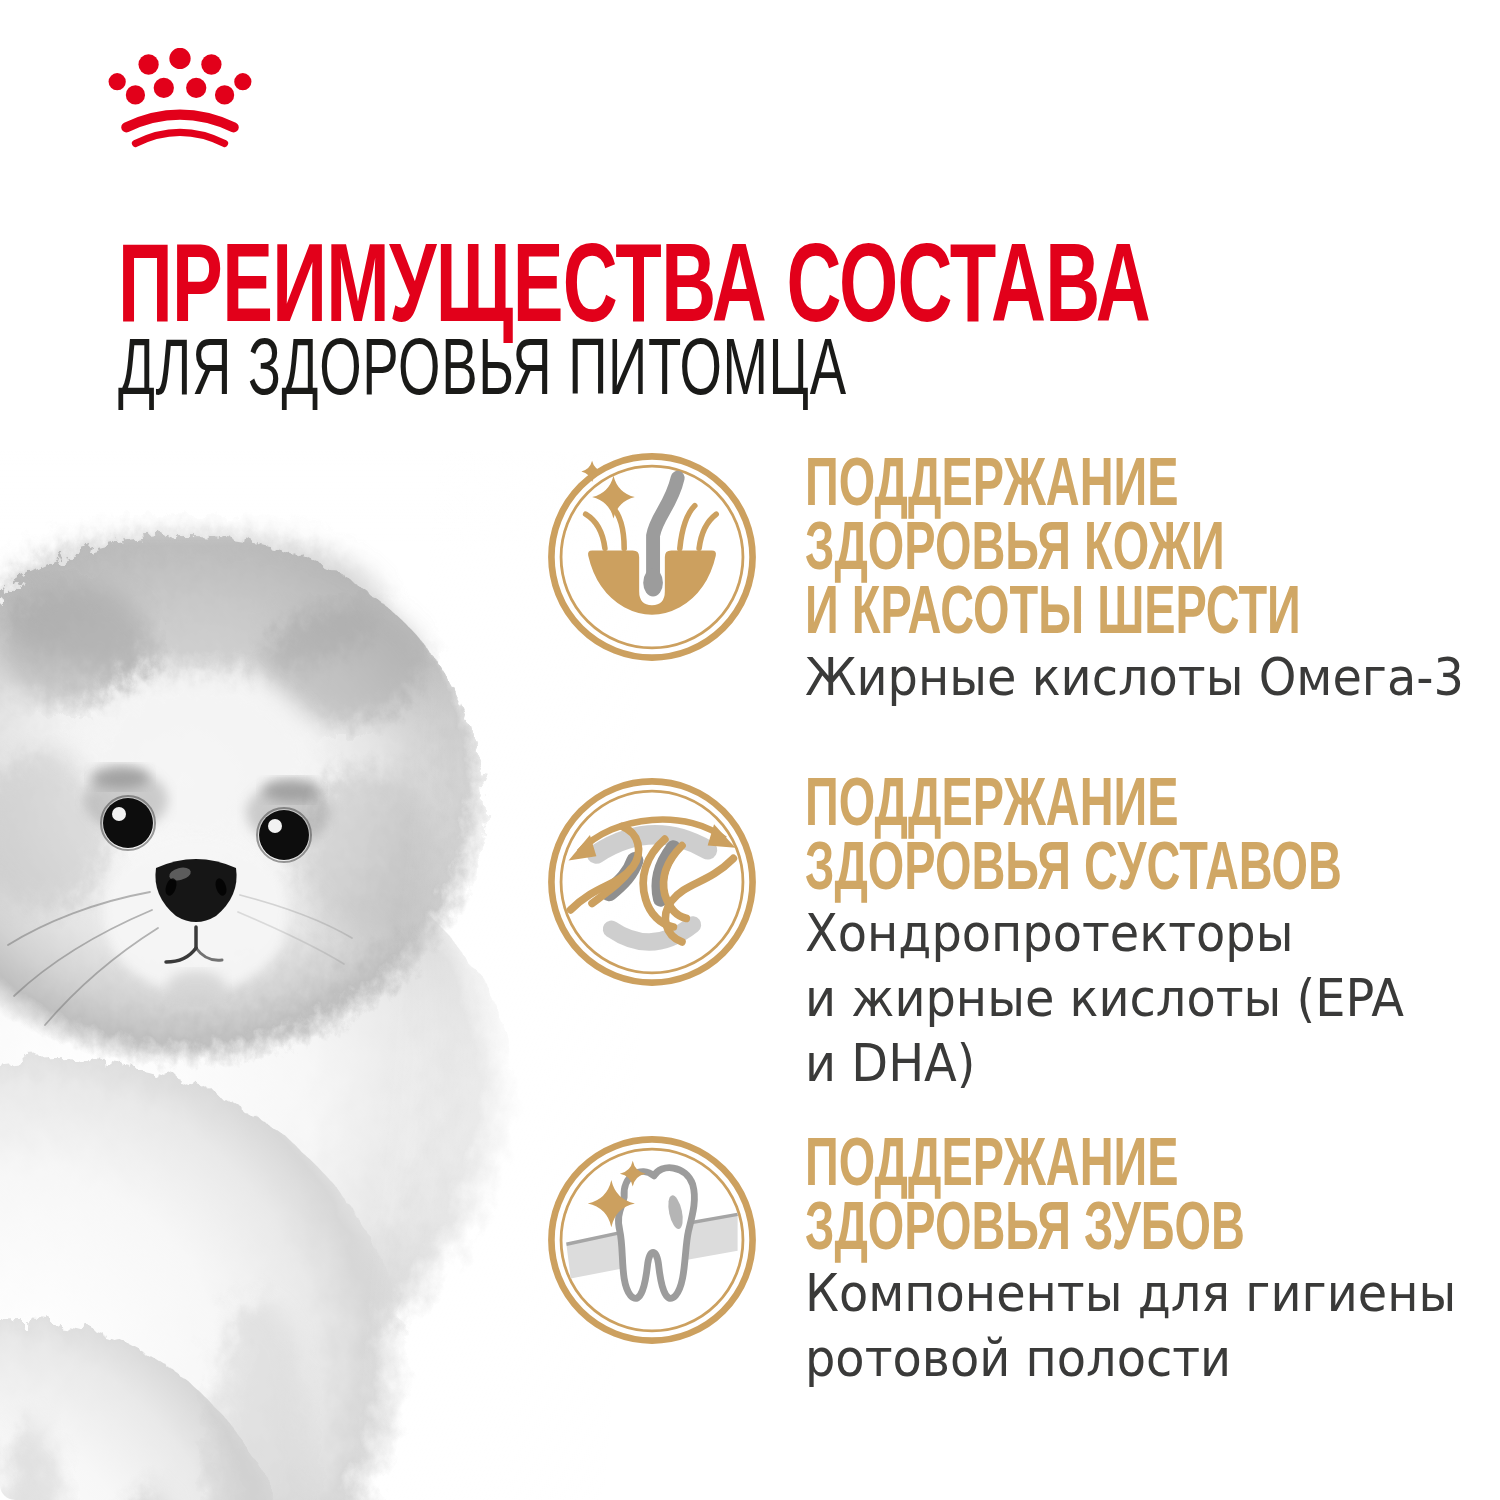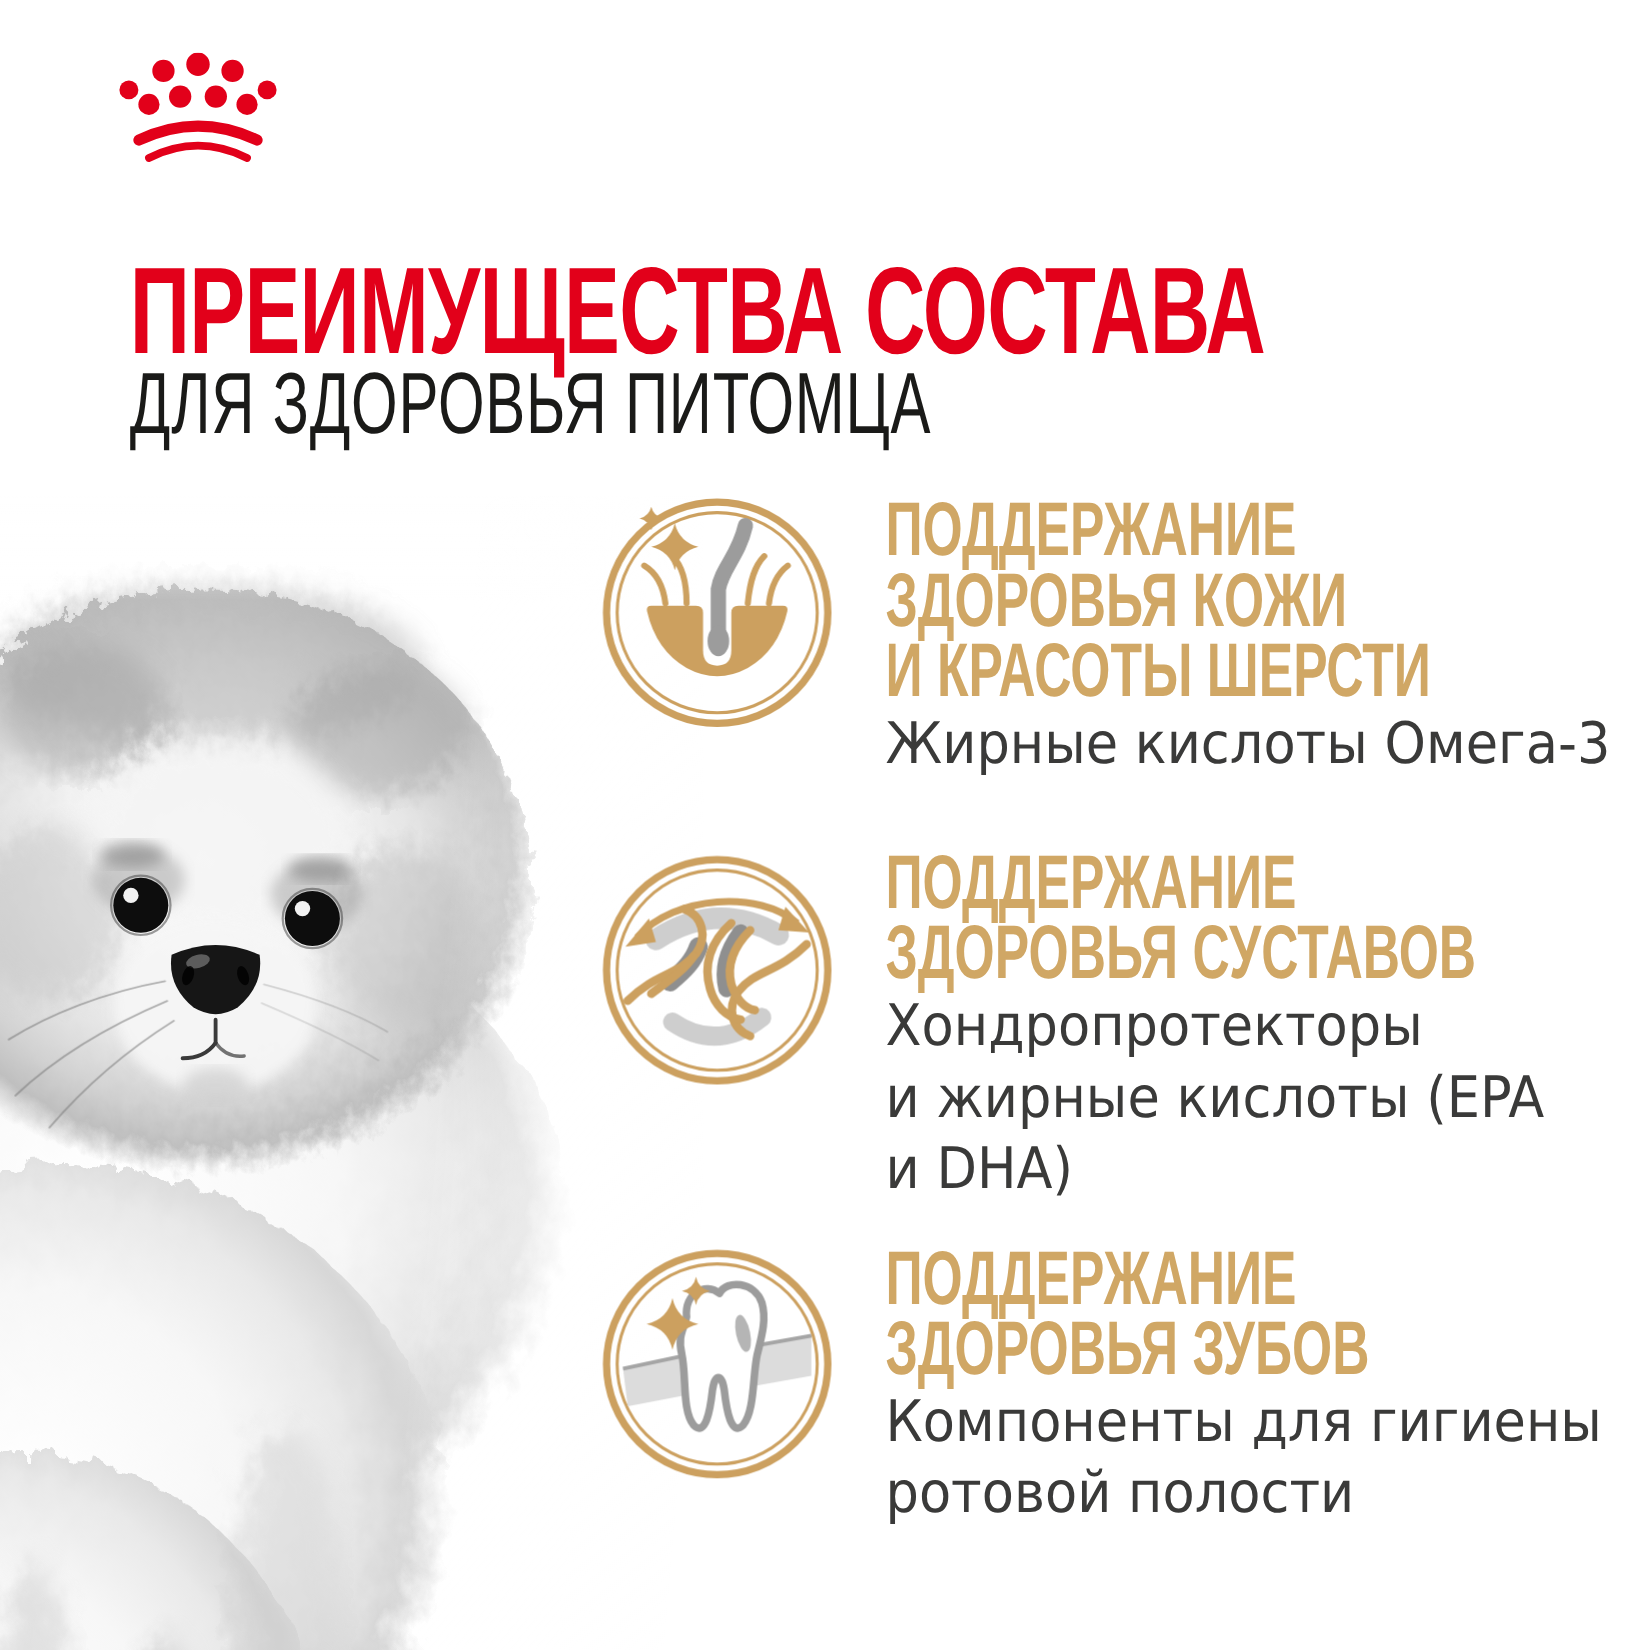--- a/index.html
+++ b/index.html
@@ -1,18 +1,18 @@
 <!DOCTYPE html>
 <html><head>
 <meta charset="utf-8">
 <style>
   html,body{margin:0;padding:0;background:#fff;}
   #canvas{
     position:relative;width:1500px;height:1500px;background:#ffffff;
-    overflow:hidden;font-family:"Liberation Sans",sans-serif;
+    overflow:hidden;font-family:"Liberation Sans",sans-serif;border-radius:15px;
   }
   
   .logo{position:absolute;left:104px;top:48px;width:152px;height:110px;}
   .title{
     position:absolute;left:118px;top:152px;font-size:112px;font-weight:700;
     color:#E2001A;line-height:1;white-space:nowrap;
   }
   .title>span{display:inline-block;transform:scaleX(.68);transform-origin:left top;letter-spacing:-1px;}
   .subtitle{
     position:absolute;left:118px;top:261px;font-size:79px;font-weight:400;

